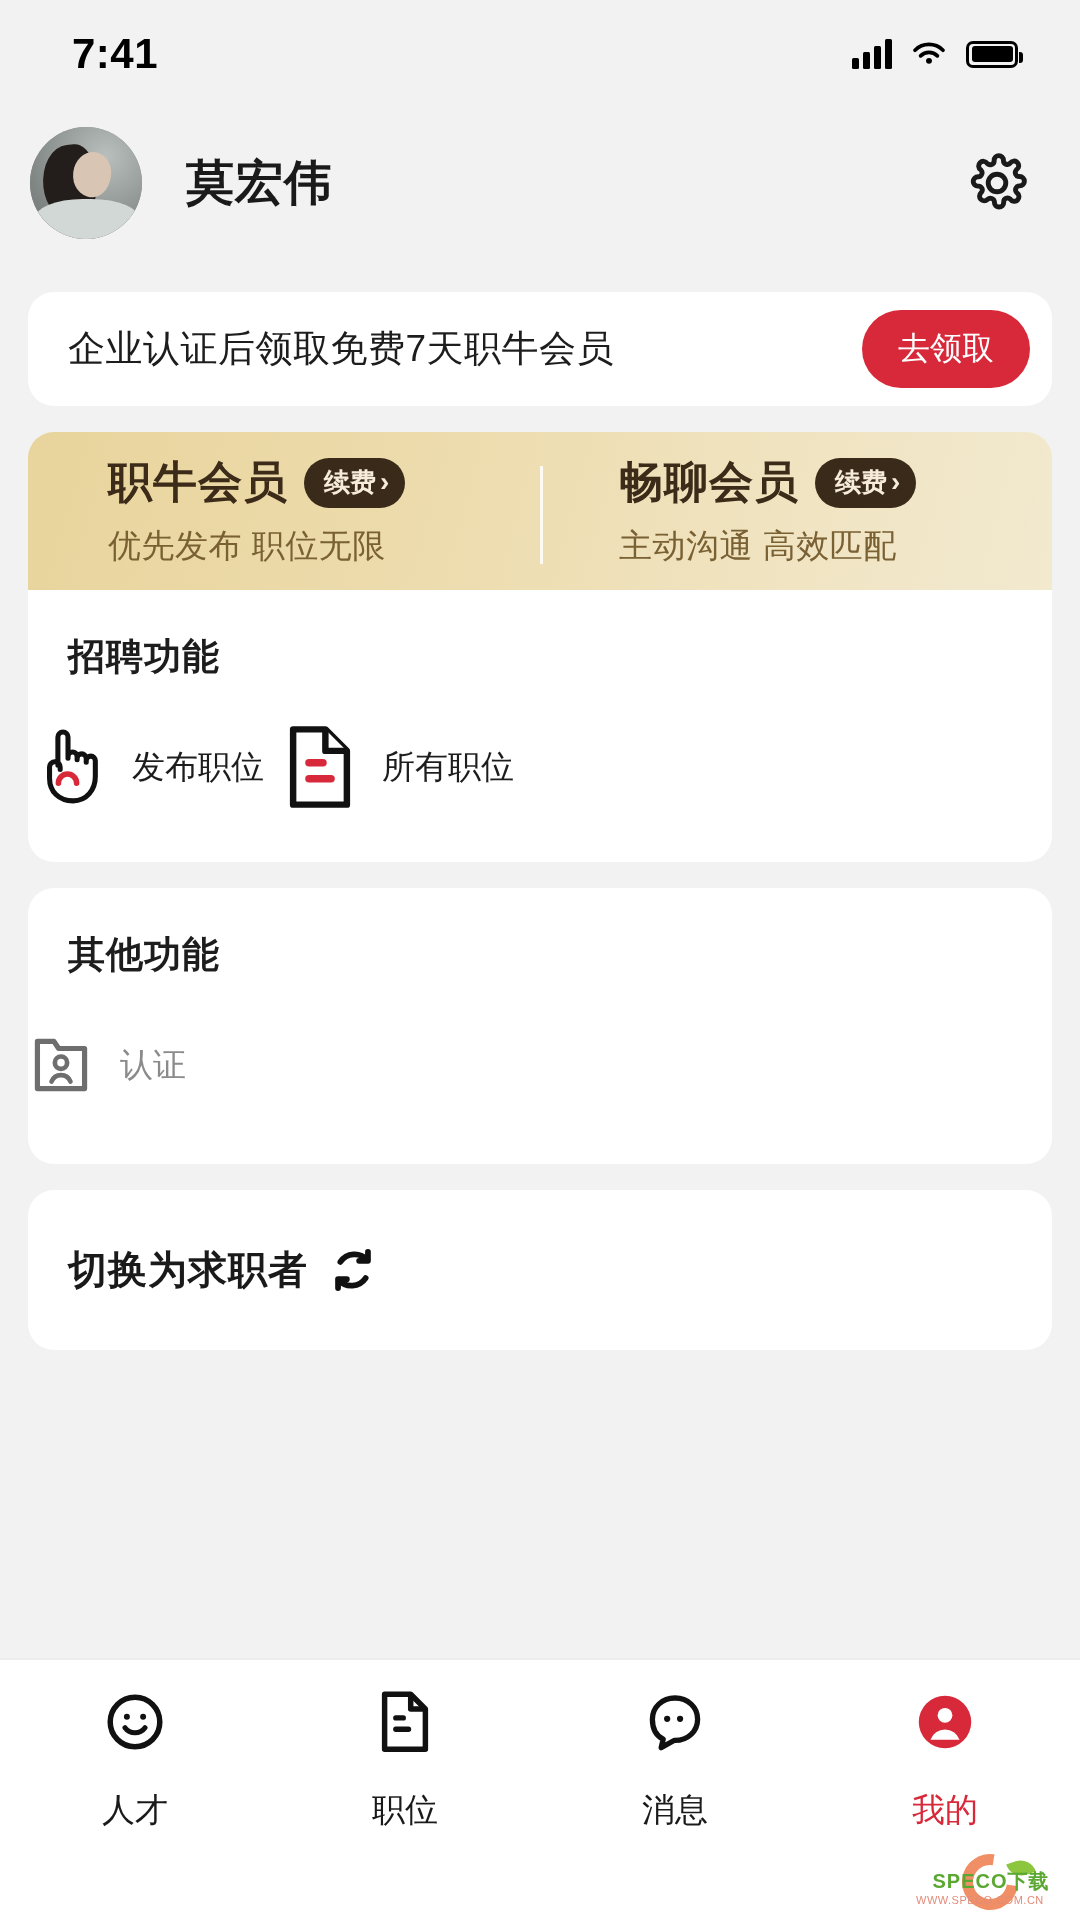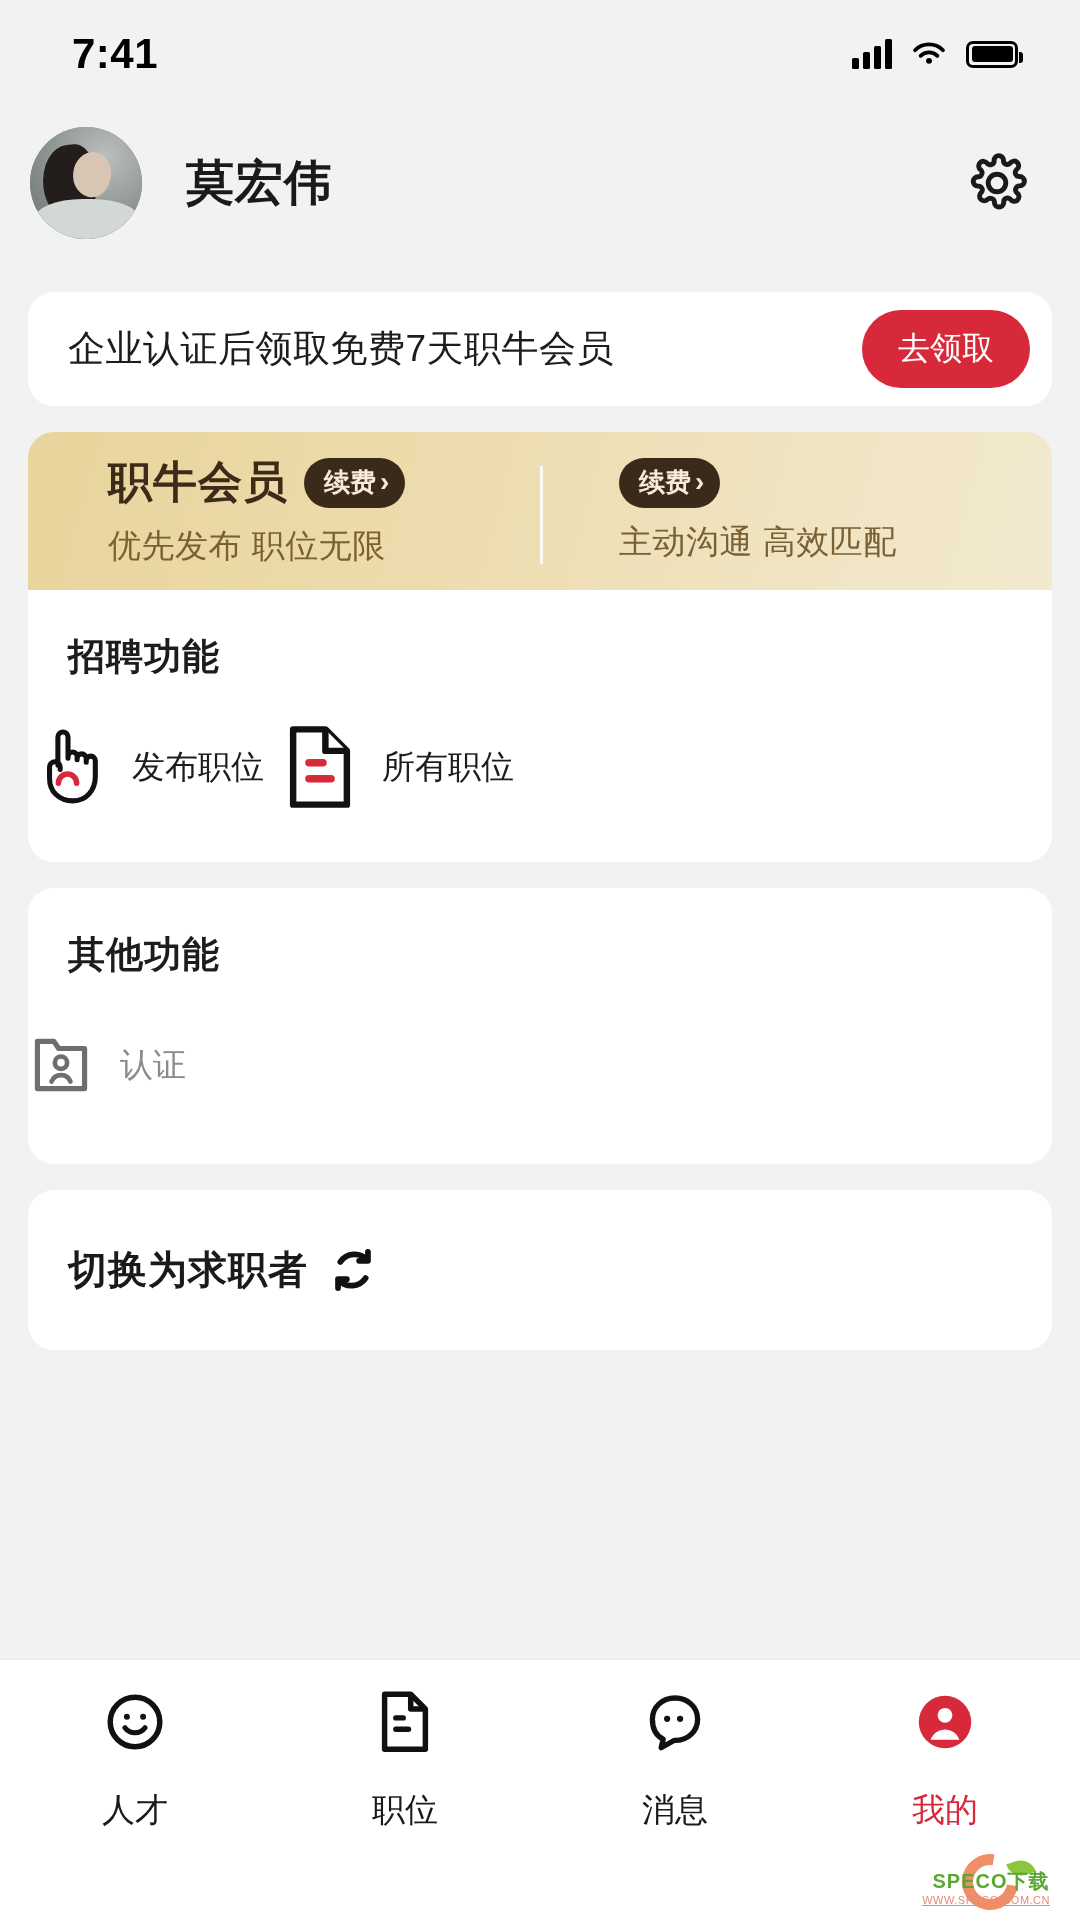--- a/index.html
+++ b/index.html
@@ -145,22 +145,22 @@
   .wm-ring{
     position:absolute; left:46px; top:4px; width:56px; height:56px;
     border:11px solid #f08a5d; border-radius:50%;
     border-right-color:transparent;
     transform:rotate(-36deg);
     opacity:.95;
   }
   .wm-leaf{ position:absolute; left:92px; top:10px; width:26px; height:16px;
     background:#8cc63f; border-radius:0 16px 0 16px; transform:rotate(-18deg); }
   .wm-main{ position:relative; font-size:20px; font-weight:800; color:#5aa832; letter-spacing:1px; z-index:2; }
-  .wm-sub{ position:absolute; bottom:6px; left:0; right:16px; text-align:right;
-    font-size:11px; color:#e28b7a; letter-spacing:.5px; z-index:2;text-decoration:underline; }
+  .wm-sub{ position:absolute; bottom:6px; left:0; right:4px; text-align:left;
+    font-size:11px; color:#e28b7a; letter-spacing:.5px; z-index:2; }
 </style>
 </head>
 <body>
 
 <div class="statusbar">
   <div class="status-time">7:41</div>
   <div class="status-icons">
     <span class="sig">
         <i></i>
         <i></i>
@@ -206,20 +206,21 @@
       <span class="vip-pill">
         <span>续费</span>
         <span class="chev">›</span>
       </span>
     </div>
     <div class="vip-sub">优先发布 职位无限</div>
   </div>
 
   <div class="vip-col right">
     <div class="vip-title-row">
+      <span class="vip-title">畅聊会员</span>
       <span class="vip-pill">
         <span>续费</span>
         <span class="chev">›</span>
       </span>
     </div>
     <div class="vip-sub">主动沟通 高效匹配</div>
   </div>
 </div>
 
 <div class="card func-card">

